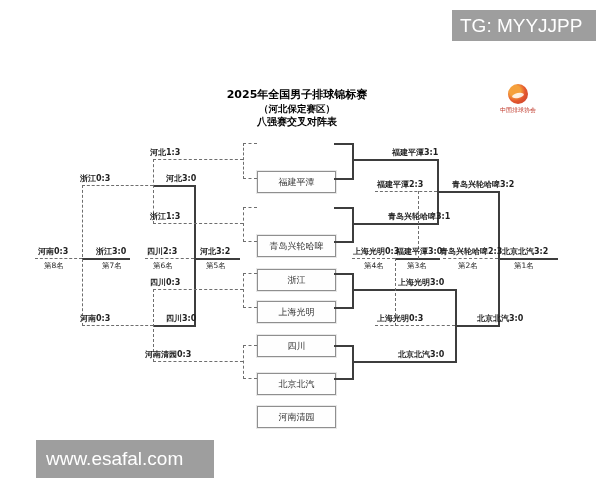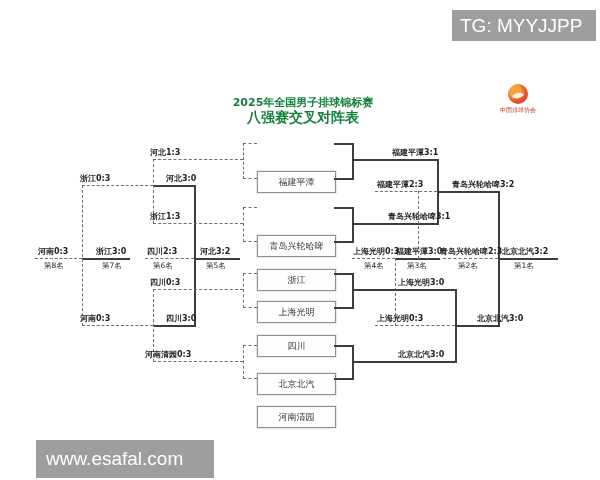--- a/index.html
+++ b/index.html
@@ -4,24 +4,24 @@
 <style>
   html,body{margin:0;padding:0;background:#ffffff;}
   .canvas{position:relative;width:596px;height:480px;background:#ffffff;overflow:hidden;
           font-family:"DejaVu Sans","Liberation Sans",sans-serif;}
   
   .wm{position:absolute;background:#9e9e9e;color:#ffffff;font-size:19px;
       font-family:"Liberation Sans",sans-serif;display:flex;align-items:center;}
   .wm-top{left:452px;top:10px;width:148px;height:31px;padding-left:8px;}
   .wm-bottom{left:0px;top:440px;width:168px;height:38px;padding-left:10px;margin-left:36px;}
   
-  .title{position:absolute;left:153px;top:88px;width:300px;text-align:center;color:#15803d;margin-top:8px;}
+  .title{position:absolute;left:147px;top:88px;width:300px;text-align:center;color:#000000;}
   .title .t1{font-size:11px;font-weight:bold;line-height:14px;}
   .title .t2{font-size:9.5px;font-weight:bold;line-height:13px;}
-  .title .t3{font-size:14px;font-weight:bold;line-height:14px;}
+  .title .t3{font-size:10px;font-weight:bold;line-height:14px;}
   
   .logo{position:absolute;left:498px;top:84px;width:40px;text-align:center;}
   .logo .mark{width:20px;height:20px;margin:0 auto;border-radius:50%;
       background:radial-gradient(circle at 35% 35%, #f5a13c 0 30%, #e4572e 55%, #c0392b 100%);
       position:relative;}
   .logo .mark:after{content:"";position:absolute;left:4px;top:9px;width:12px;height:5px;
       border-radius:50%;background:#ffffff;opacity:.85;transform:rotate(-12deg);}
   .logo .cap{font-size:6px;color:#c0392b;margin-top:2px;letter-spacing:0;white-space:nowrap;}
   
   .tbox{position:absolute;left:257px;width:77px;height:20px;border:1px solid #8f8f8f;
@@ -39,20 +39,21 @@
 </head>
 <body>
 
 <div class="canvas">
 
   <div class="wm wm-top">TG: MYYJJPP</div>
   <div class="wm wm-bottom">www.esafal.com</div>
 
   <div class="title">
     <div class="t1">2025年全国男子排球锦标赛</div>
+    <div class="t2">（河北保定赛区）</div>
     <div class="t3">八强赛交叉对阵表</div>
   </div>
 
   <div class="logo">
     <div class="mark"></div>
     <div class="cap">中国排球协会</div>
   </div>
 
   <div class="tbox" style="top:133px">福建平潭</div>
   <div class="tbox" style="top:197px">青岛兴轮哈啤</div>

